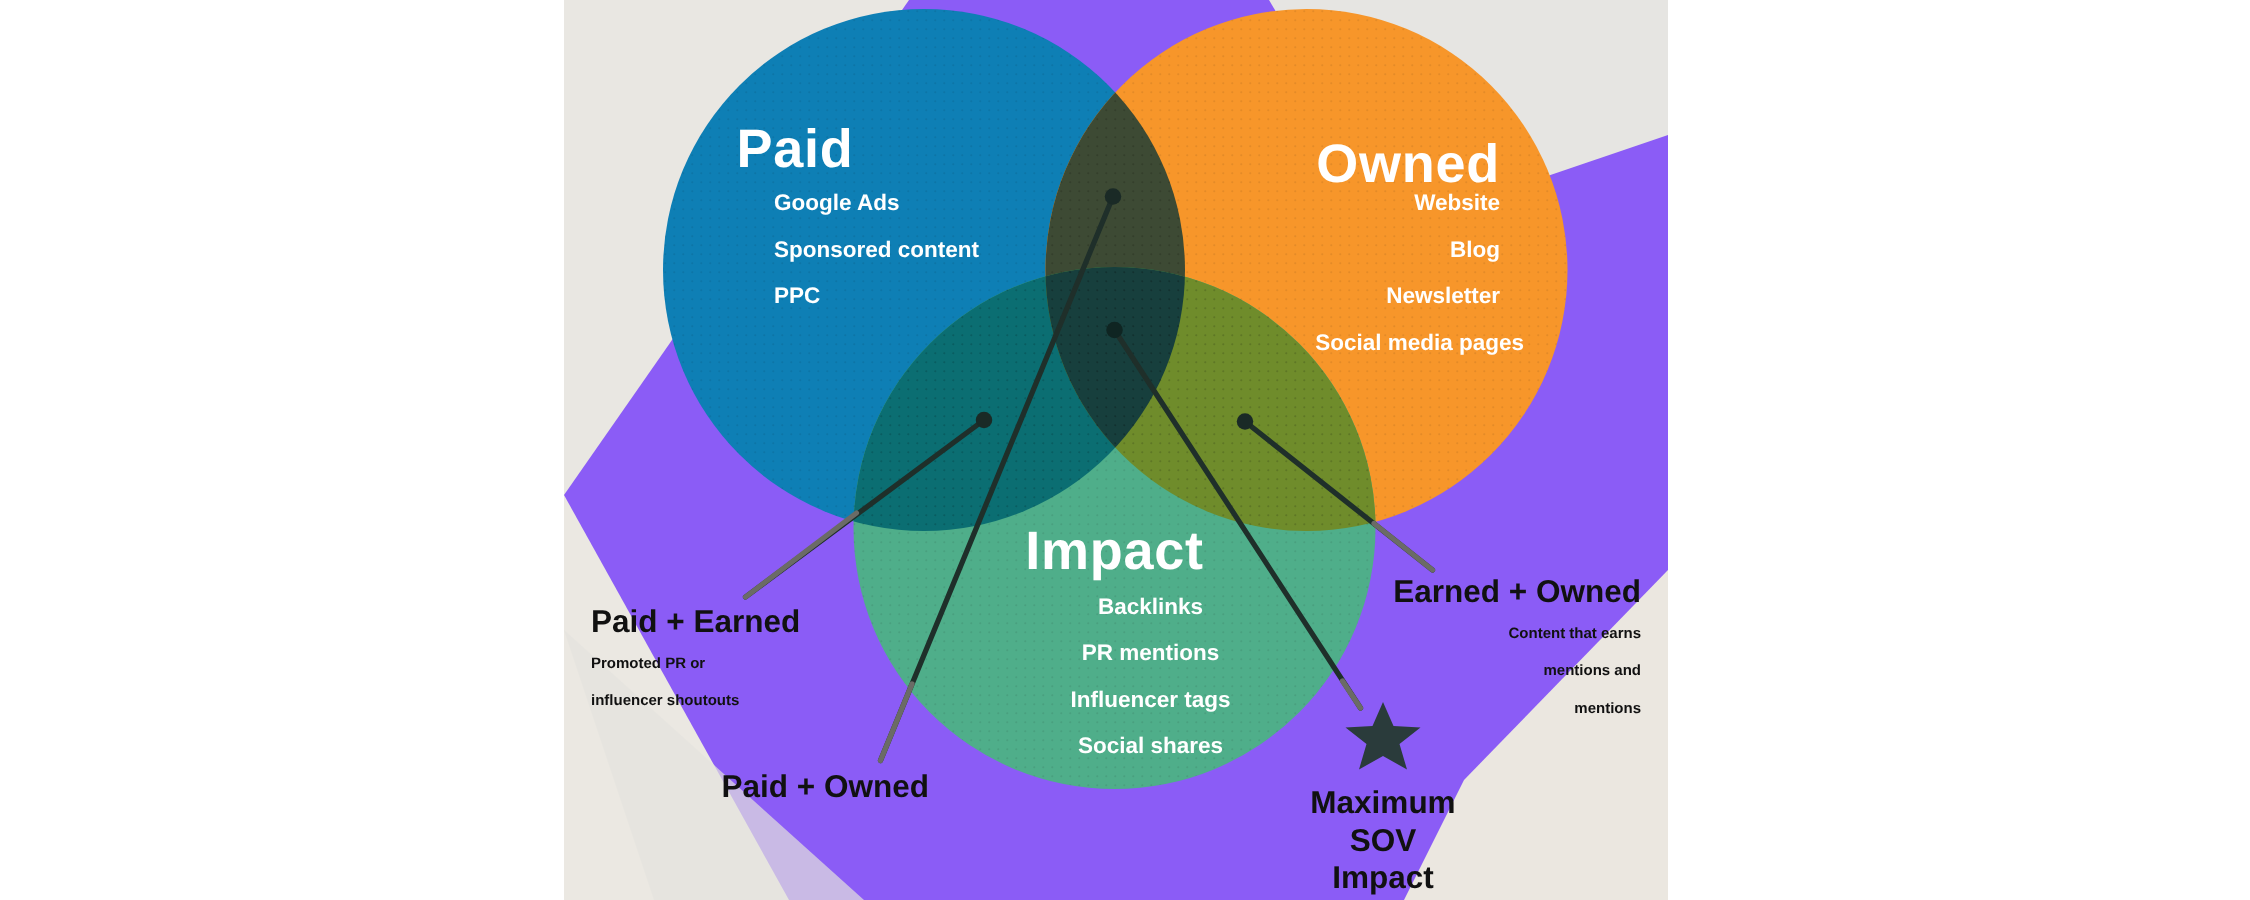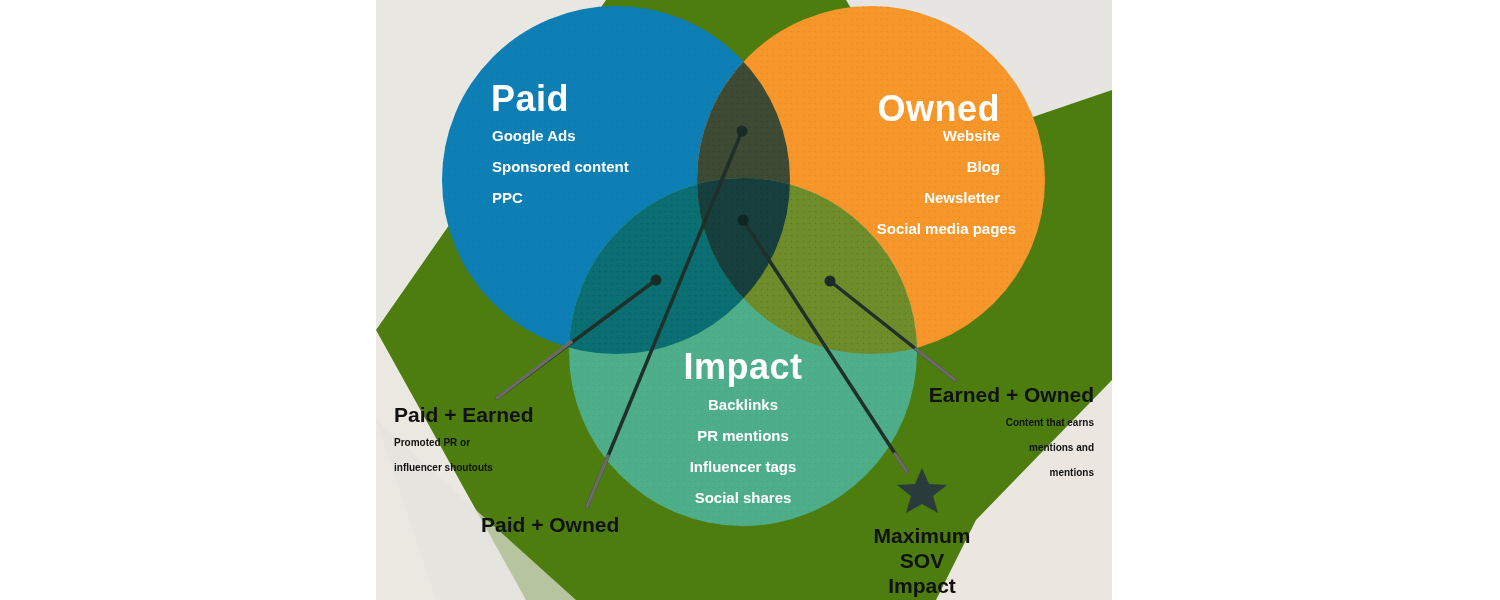--- a/index.html
+++ b/index.html
@@ -1,21 +1,21 @@
 <!DOCTYPE html>
 <html><head>
 <meta charset="utf-8">
 <style>
   html, body { margin: 0; padding: 0; }
   body { width: 1500px; height: 600px; background: #ffffff; position: relative; overflow: hidden; font-family: "Liberation Sans", "DejaVu Sans", sans-serif; }
-  .canvas { position: absolute; left: 376px; top: 0; width: 736px; height: 600px; background: #4d7c0f; overflow: hidden; }
+  .canvas { position: absolute; left: 376px; top: 0; width: 736px; height: 600px; background: #8b5cf6; overflow: hidden; }
   svg.venn { position: absolute; left: 0; top: 0; }
   .txt { position: absolute; color: #ffffff; font-weight: bold; white-space: nowrap; }
   .title { font-size: 36px; letter-spacing: 0.5px; }
-  .item { font-size: 15px; }
+  .item { font-size: 15px; margin-left: 24px; }
   .lbl { position: absolute; color: #111111; font-weight: bold; white-space: nowrap; }
   .lbl-title { font-size: 21px; }
   .lbl-desc { font-size: 10px; line-height: 25px; }
   .right { text-align: right; }
   .center { text-align: center; }
 </style>
 </head>
 <body>
 
 <div class="canvas">

